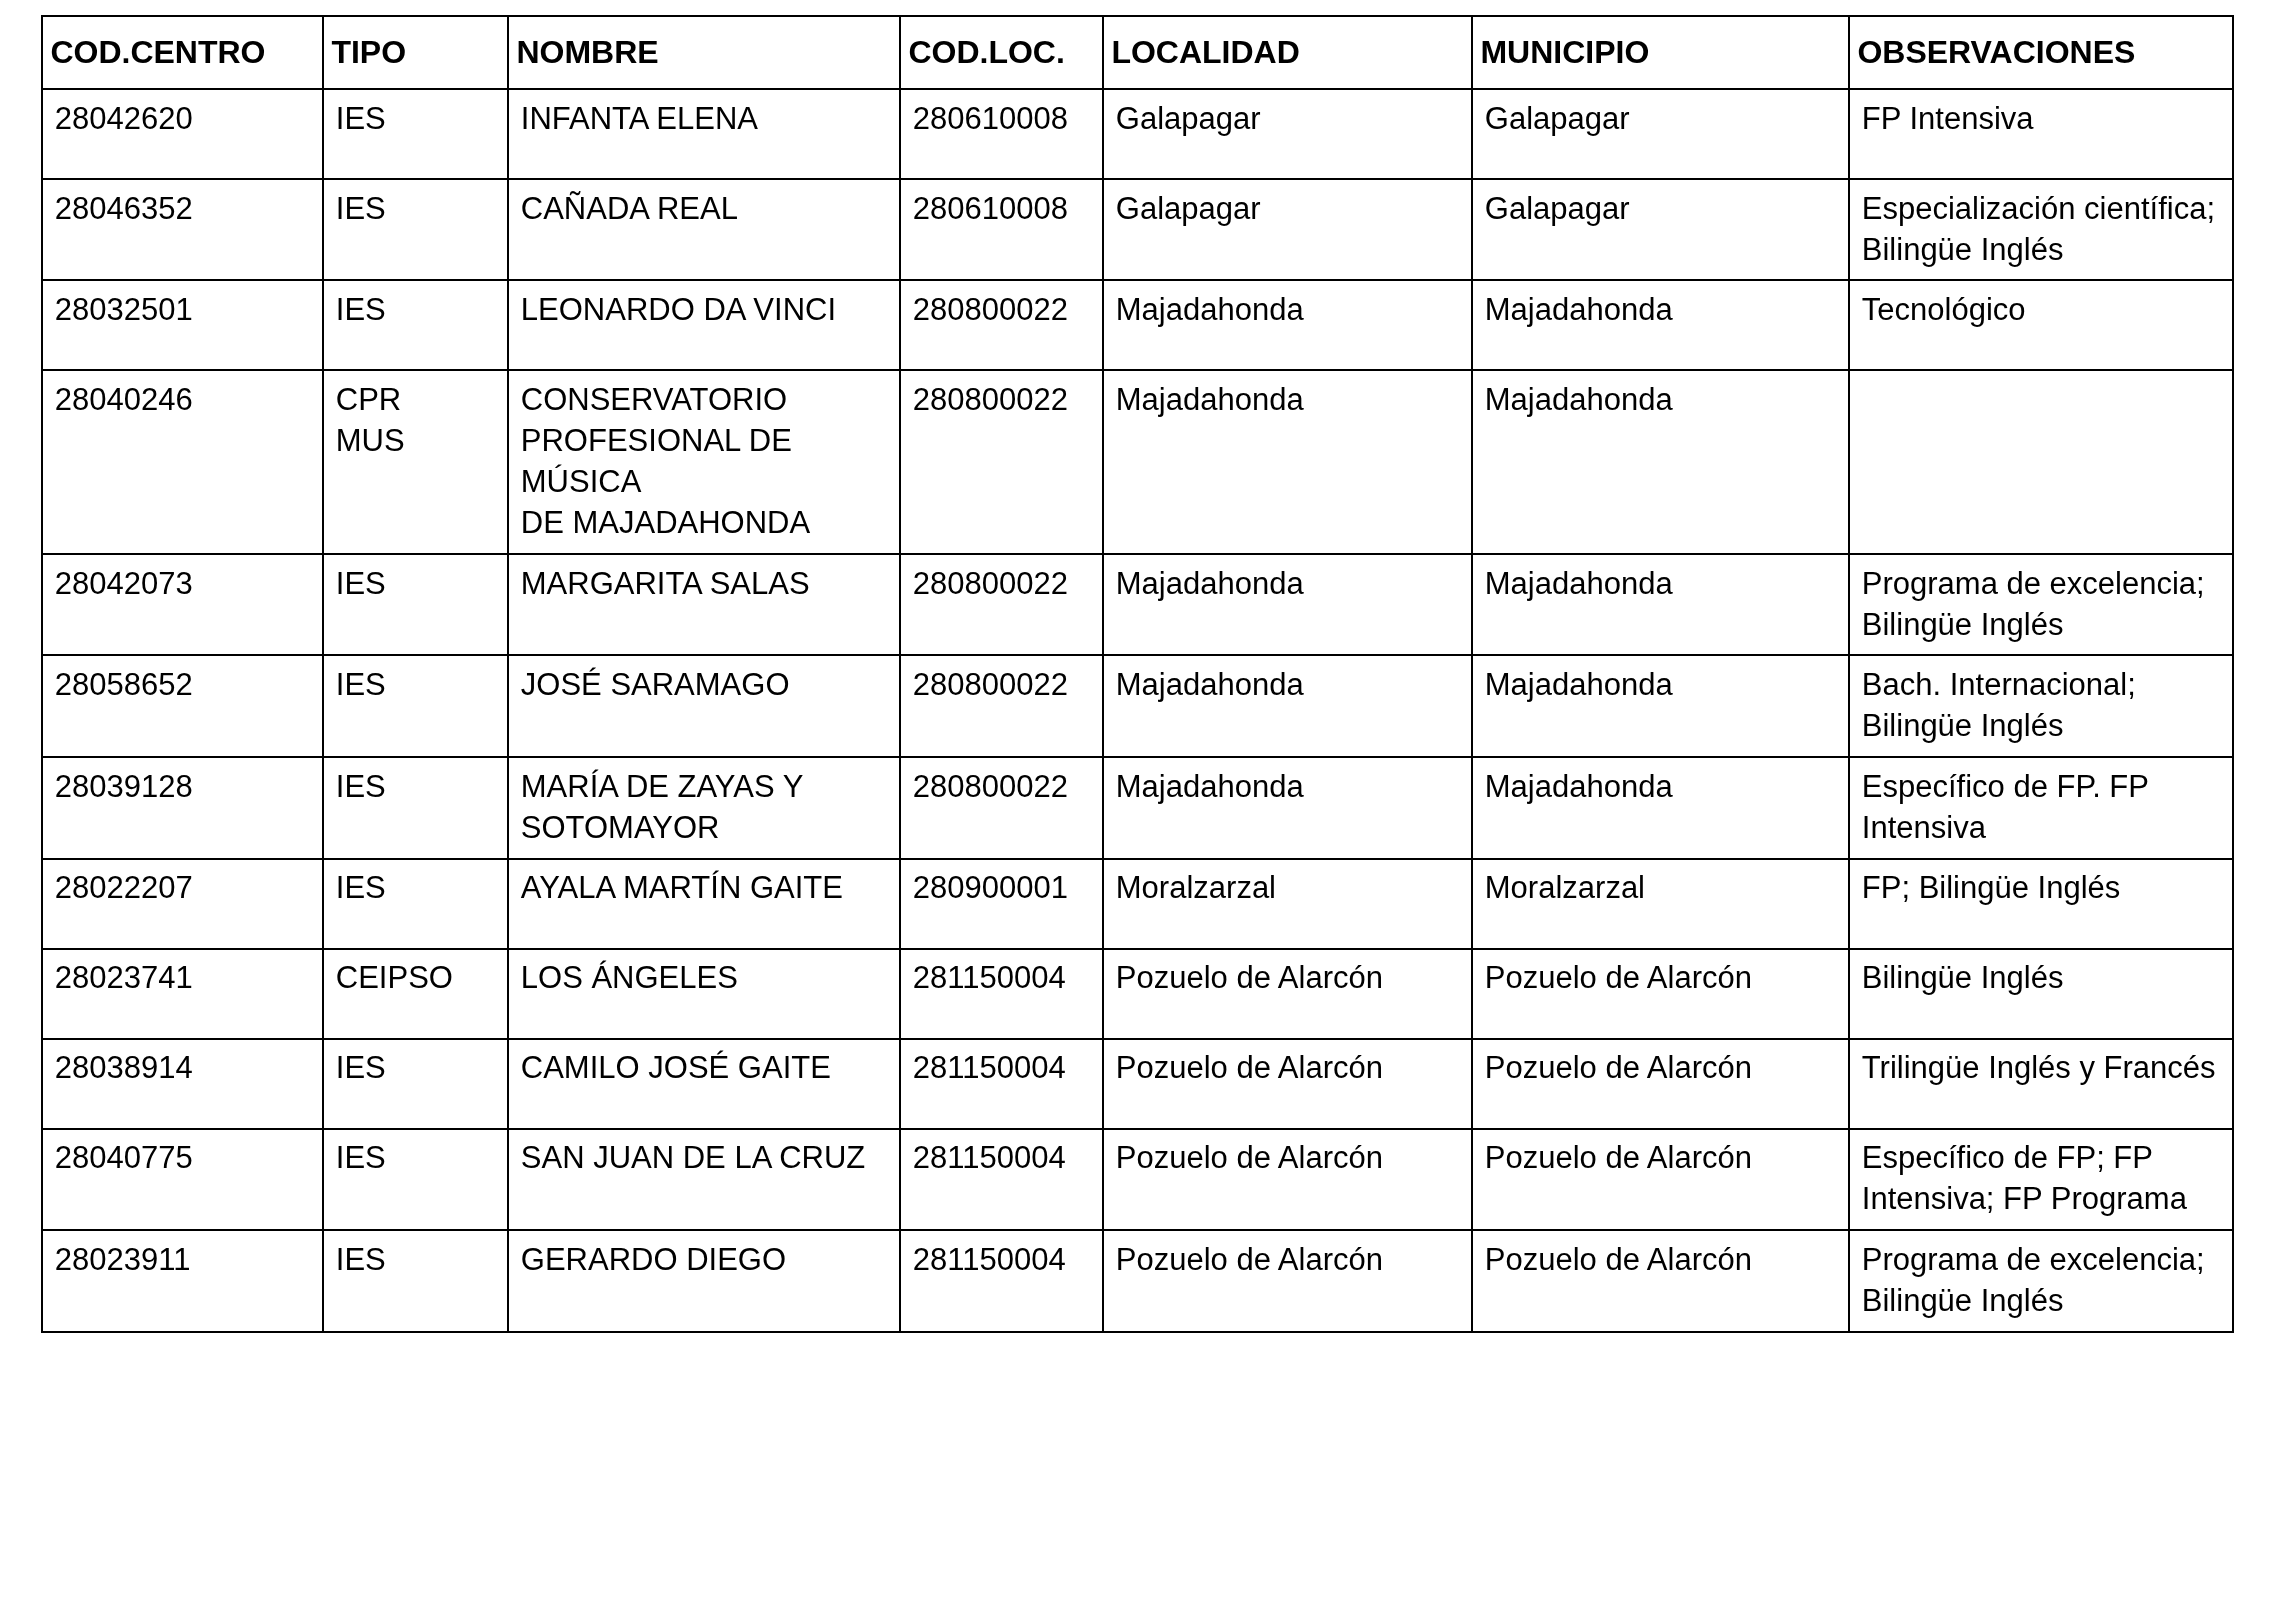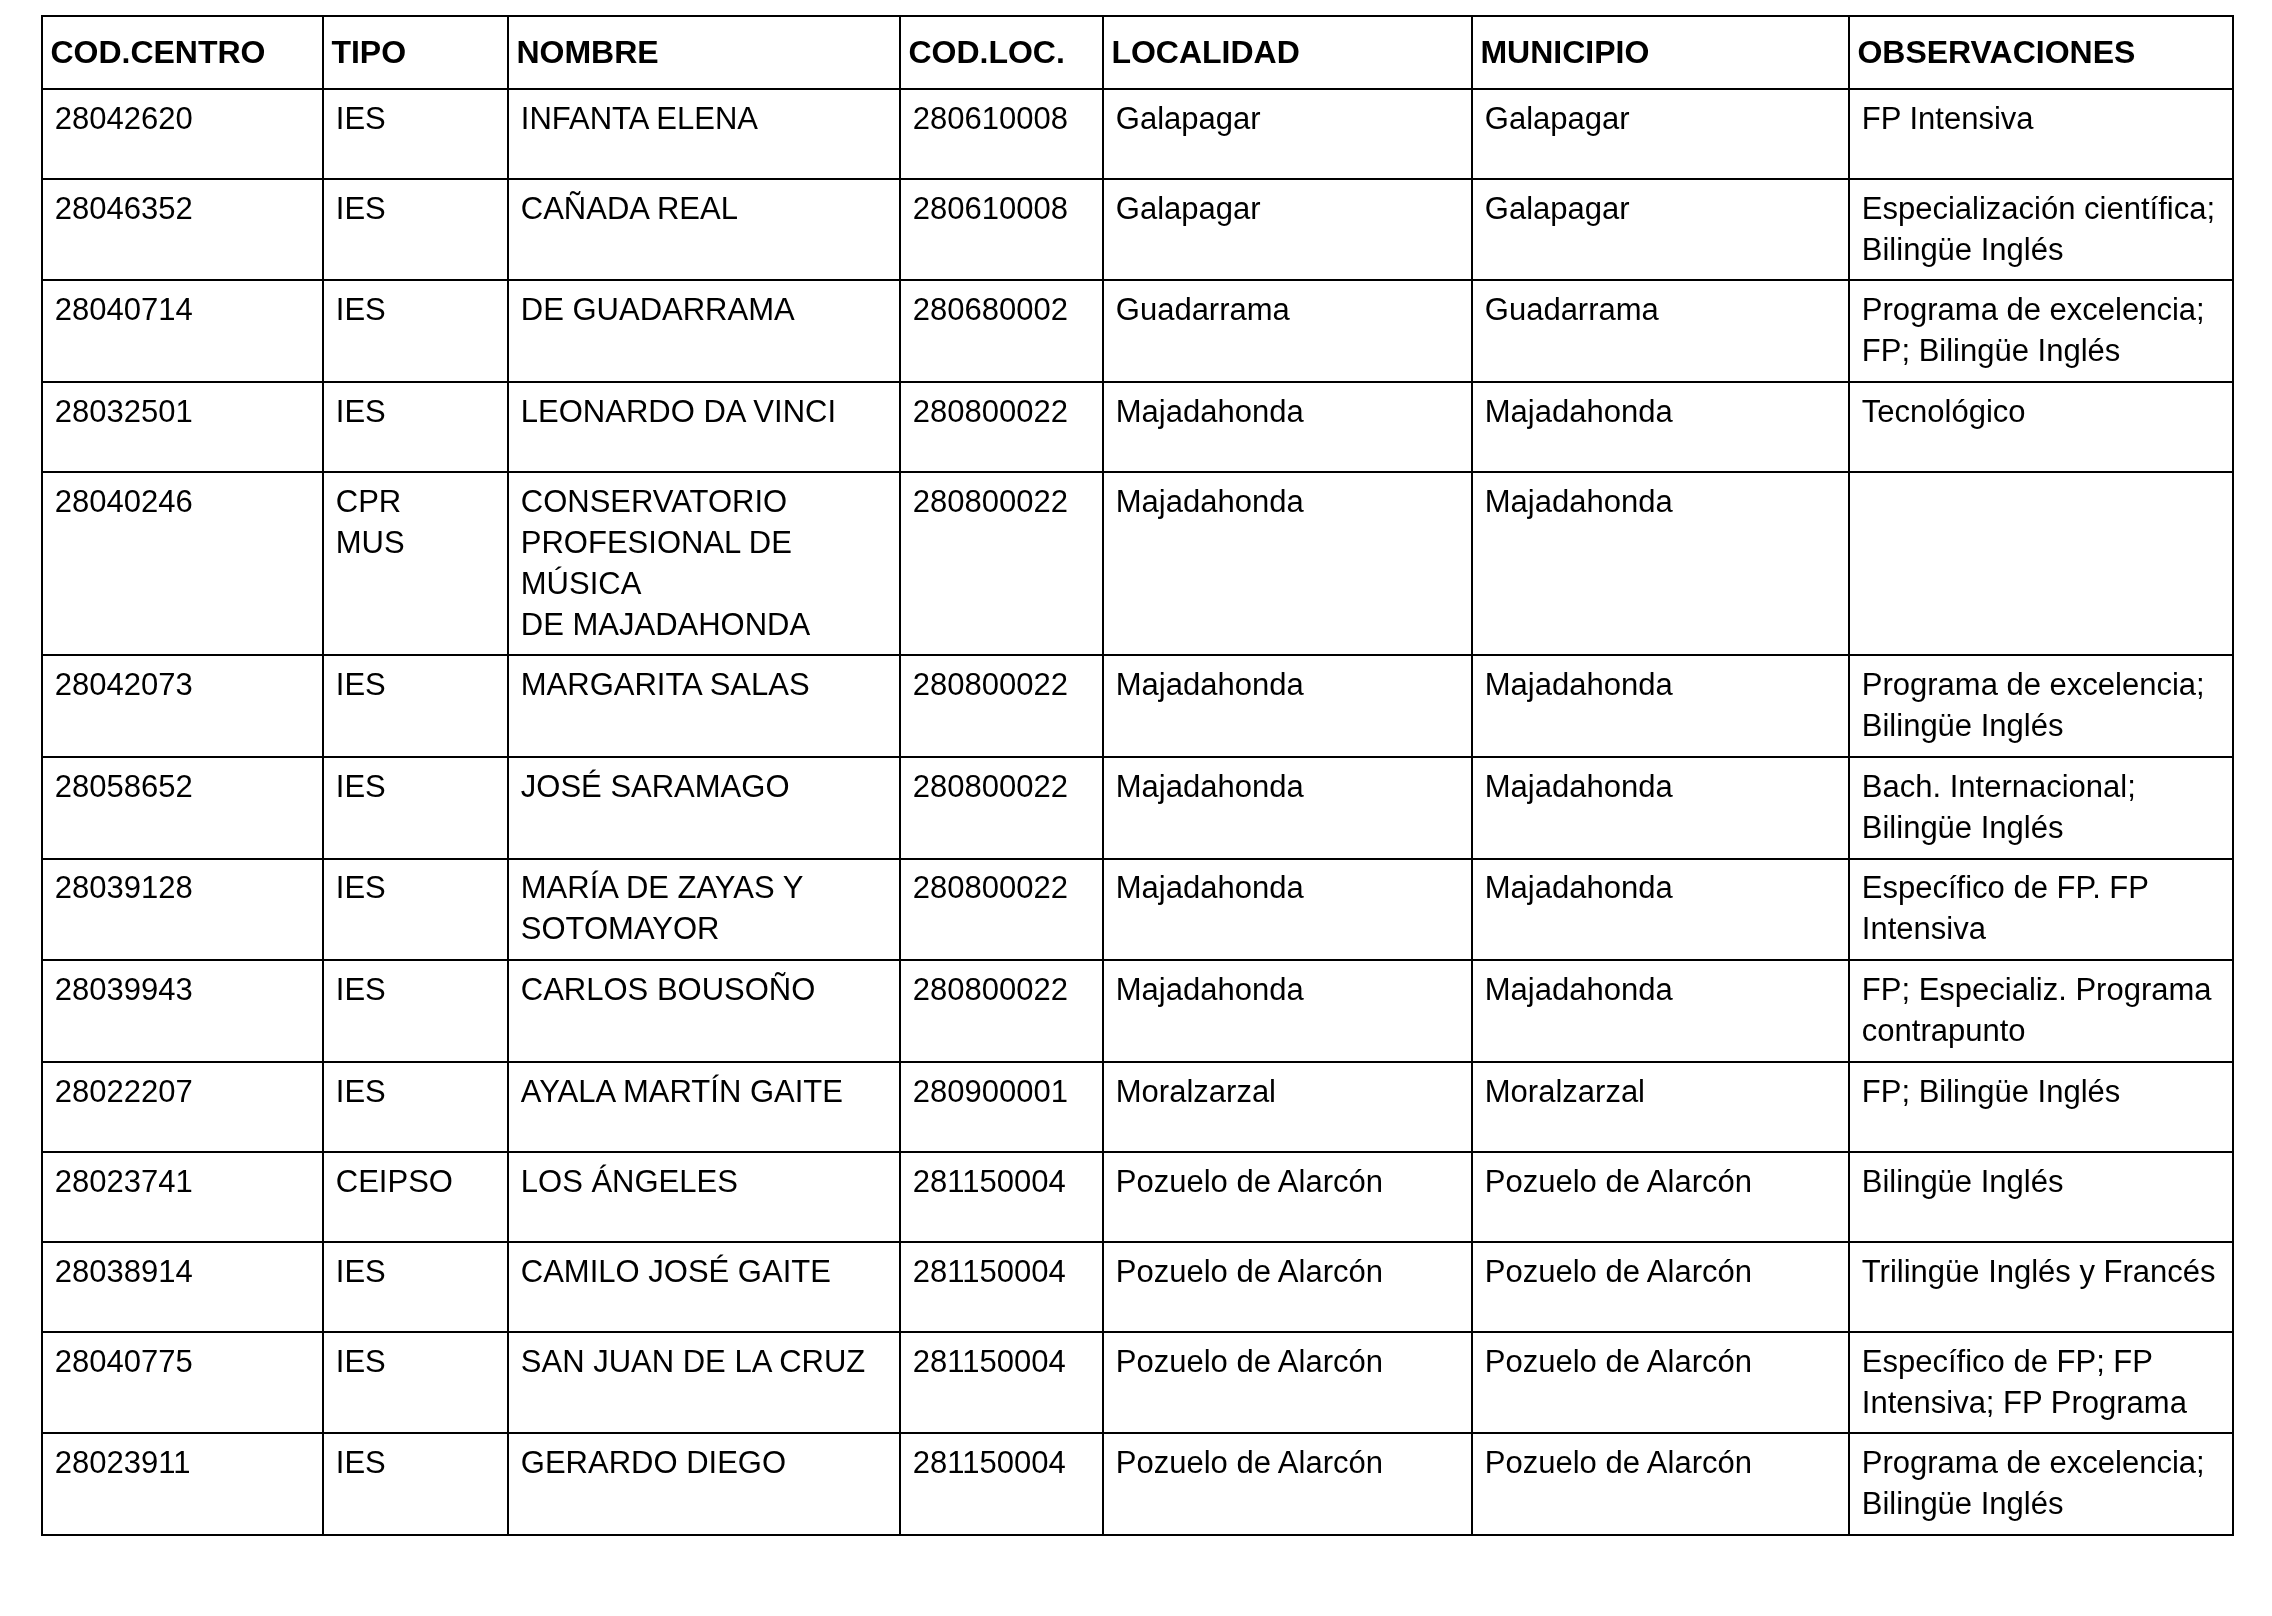--- a/index.html
+++ b/index.html
@@ -93,30 +93,20 @@
         <td>28046352</td>
         <td>IES</td>
         <td>CAÑADA REAL</td>
         <td>280610008</td>
         <td>Galapagar</td>
         <td>Galapagar</td>
         <td>Especialización científica;
 Bilingüe Inglés</td>
       </tr>
       <tr>
-        <td>28040714</td>
-        <td>IES</td>
-        <td>DE GUADARRAMA</td>
-        <td>280680002</td>
-        <td>Guadarrama</td>
-        <td>Guadarrama</td>
-        <td>Programa de excelencia;
-FP; Bilingüe Inglés</td>
-      </tr>
-      <tr>
         <td>28032501</td>
         <td>IES</td>
         <td>LEONARDO DA VINCI</td>
         <td>280800022</td>
         <td>Majadahonda</td>
         <td>Majadahonda</td>
         <td>Tecnológico</td>
       </tr>
       <tr>
         <td>28040246</td>
@@ -155,30 +145,20 @@
         <td>IES</td>
         <td>MARÍA DE ZAYAS Y
 SOTOMAYOR</td>
         <td>280800022</td>
         <td>Majadahonda</td>
         <td>Majadahonda</td>
         <td>Específico de FP. FP
 Intensiva</td>
       </tr>
       <tr>
-        <td>28039943</td>
-        <td>IES</td>
-        <td>CARLOS BOUSOÑO</td>
-        <td>280800022</td>
-        <td>Majadahonda</td>
-        <td>Majadahonda</td>
-        <td>FP; Especializ. Programa
-contrapunto</td>
-      </tr>
-      <tr>
         <td>28022207</td>
         <td>IES</td>
         <td>AYALA MARTÍN GAITE</td>
         <td>280900001</td>
         <td>Moralzarzal</td>
         <td>Moralzarzal</td>
         <td>FP; Bilingüe Inglés</td>
       </tr>
       <tr>
         <td>28023741</td>

